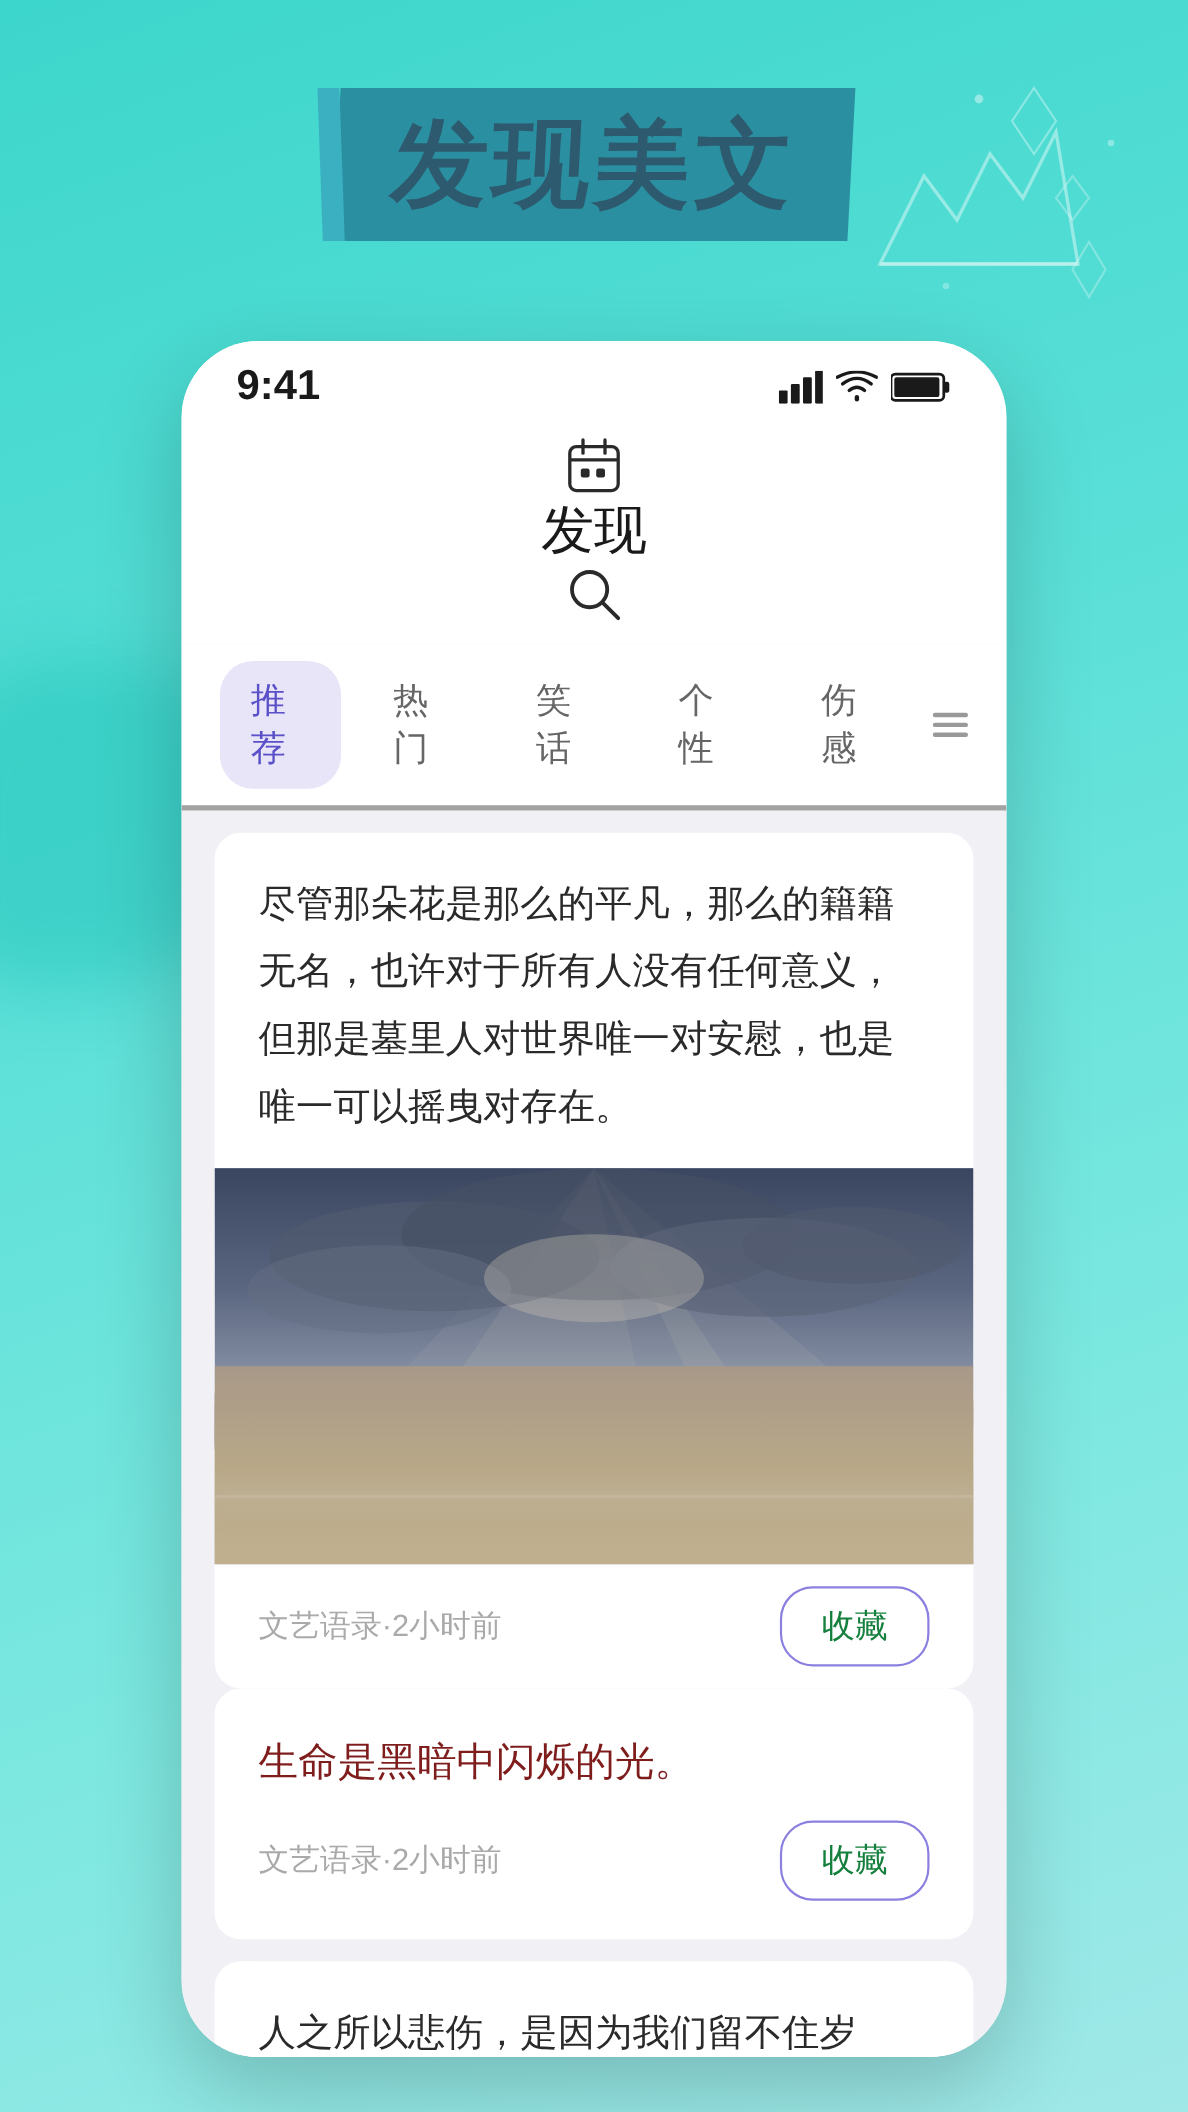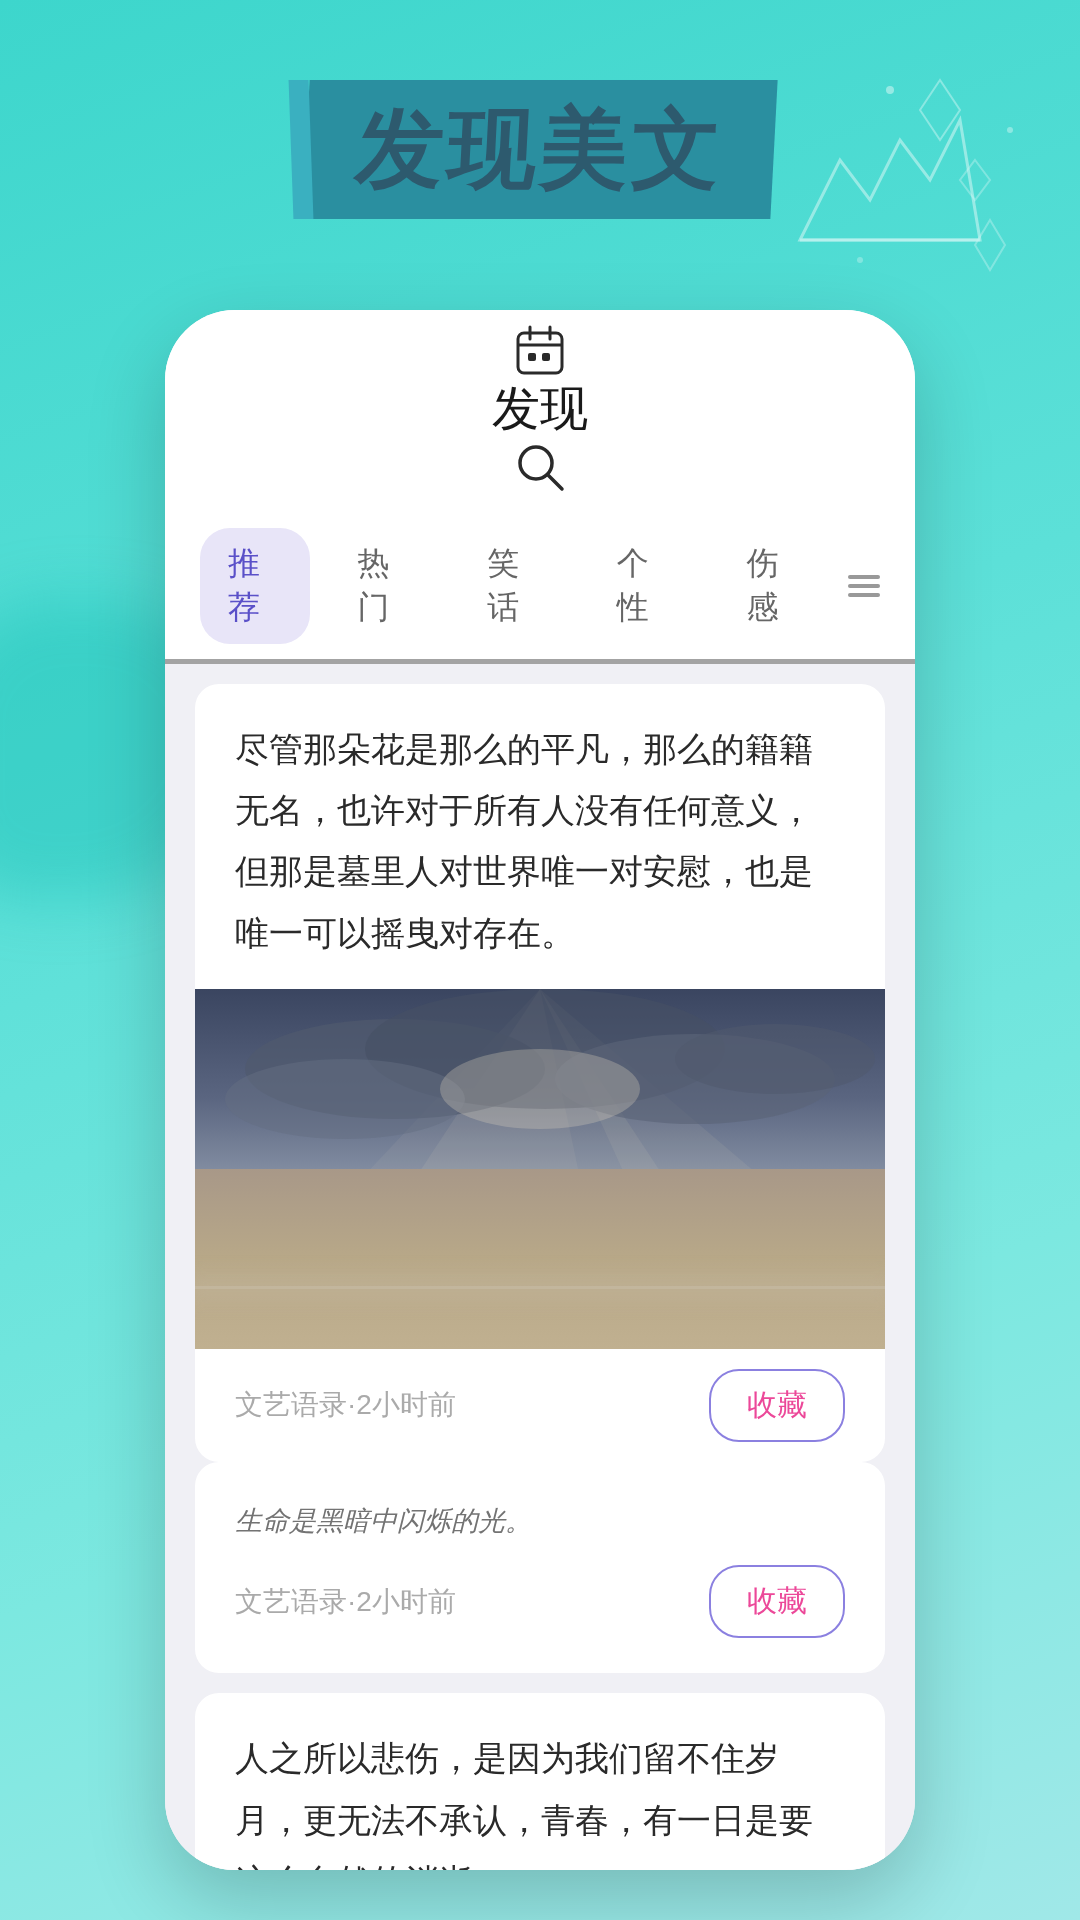--- a/index.html
+++ b/index.html
@@ -257,40 +257,39 @@
     .card-meta {
       font-size: 28px;
       color: #aaa;
     }
 
     .collect-btn {
       padding: 14px 36px;
       border: 2.5px solid #8b80e0;
       border-radius: 30px;
       font-size: 30px;
-      color: #ec4899;
+      color: #15803d;
       background: transparent;
       cursor: pointer;
       text-align: center;
     }
 
     
     .card2 {
       background: #fff;
       border-radius: 24px;
       margin-bottom: 20px;
       padding: 35px 40px;
     }
 
     .card2-text {
-      font-size: 27px;
-      color: #737373;
+      font-size: 36px;
+      color: #7f1d1d;
       line-height: 1.8;
       margin-bottom: 20px;
-      font-style: italic;
     }
 
     .card2-footer {
       display: flex;
       justify-content: space-between;
       align-items: center;
     }
 
     
     .card3 {
@@ -329,20 +328,45 @@
     <circle cx="170" cy="30" r="4" fill="rgba(255,255,255,0.6)"></circle>
     <circle cx="290" cy="70" r="3" fill="rgba(255,255,255,0.5)"></circle>
     <circle cx="140" cy="200" r="3" fill="rgba(255,255,255,0.4)"></circle>
 
     <polygon points="270,160 285,185 270,210 255,185" stroke="rgba(255,255,255,0.4)" stroke-width="2" fill="none"></polygon>
   </svg>
 </div>
 
 <div class="phone-mockup">
 
+  <div class="status-bar">
+    <span class="status-time">9:41</span>
+    <div class="status-icons">
+
+      <svg width="40" height="30" viewBox="0 0 40 30">
+        <rect x="0" y="18" width="8" height="12" fill="#1a1a1a" rx="1"></rect>
+        <rect x="11" y="12" width="8" height="18" fill="#1a1a1a" rx="1"></rect>
+        <rect x="22" y="6" width="8" height="24" fill="#1a1a1a" rx="1"></rect>
+        <rect x="33" y="0" width="8" height="30" fill="#1a1a1a" rx="1"></rect>
+      </svg>
+
+      <svg width="38" height="30" viewBox="0 0 38 30">
+        <path d="M19 24 L19 26" stroke="#1a1a1a" stroke-width="4" stroke-linecap="round"></path>
+        <path d="M12 18 Q19 12 26 18" stroke="#1a1a1a" stroke-width="3" fill="none" stroke-linecap="round"></path>
+        <path d="M6 12 Q19 2 32 12" stroke="#1a1a1a" stroke-width="3" fill="none" stroke-linecap="round"></path>
+        <path d="M1 6 Q19 -4 37 6" stroke="#1a1a1a" stroke-width="3" fill="none" stroke-linecap="round"></path>
+      </svg>
+
+      <svg width="55" height="28" viewBox="0 0 55 28">
+        <rect x="0" y="2" width="48" height="24" rx="4" stroke="#1a1a1a" stroke-width="2.5" fill="none"></rect>
+        <rect x="48" y="9" width="5" height="10" rx="2" fill="#1a1a1a"></rect>
+        <rect x="3" y="5" width="41" height="18" rx="2" fill="#1a1a1a"></rect>
+      </svg>
+    </div>
+  </div>
 
   <div class="nav-bar">
     <svg class="nav-calendar-icon" viewBox="0 0 52 52" fill="none">
       <rect x="4" y="8" width="44" height="40" rx="6" stroke="#2a2a2a" stroke-width="3" fill="none"></rect>
       <line x1="4" y1="20" x2="48" y2="20" stroke="#2a2a2a" stroke-width="3"></line>
       <line x1="16" y1="2" x2="16" y2="14" stroke="#2a2a2a" stroke-width="3" stroke-linecap="round"></line>
       <line x1="36" y1="2" x2="36" y2="14" stroke="#2a2a2a" stroke-width="3" stroke-linecap="round"></line>
       <rect x="14" y="28" width="8" height="8" rx="2" fill="#2a2a2a"></rect>
       <rect x="28" y="28" width="8" height="8" rx="2" fill="#2a2a2a"></rect>
     </svg>

